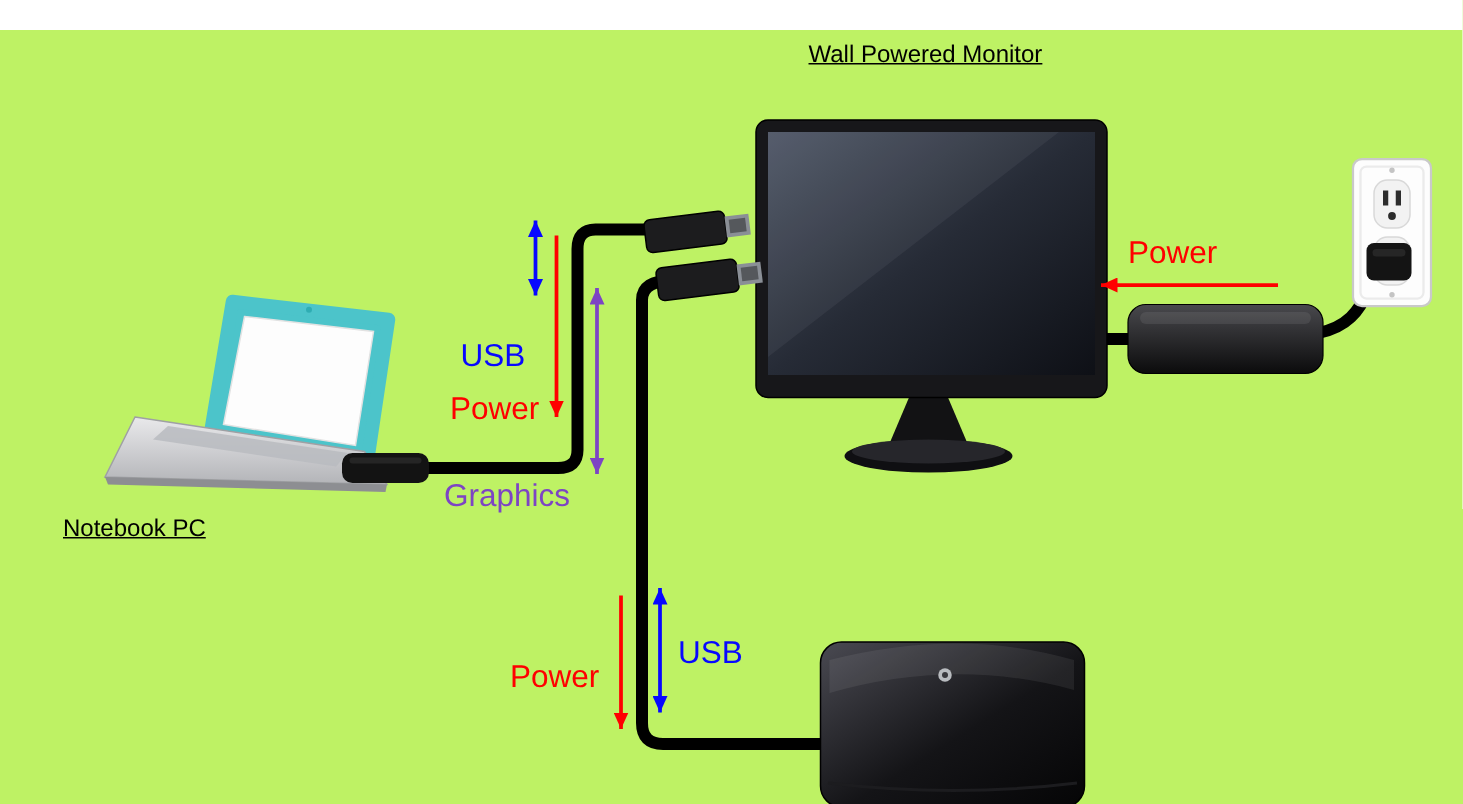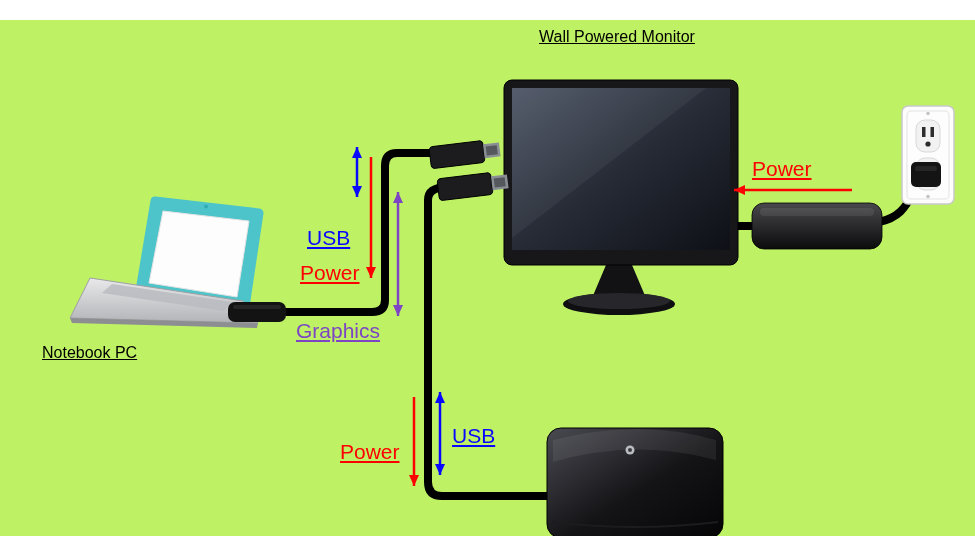--- a/index.html
+++ b/index.html
@@ -5,21 +5,21 @@
   * { margin:0; padding:0; box-sizing:border-box; }
   :root {
     --color-usb:#0808ff;
     --color-power:#ff0000;
     --color-graphics:#7d44c4;
     --color-cable:#000000;
   }
   html,body { background:#ffffff; font-family:"Liberation Sans", sans-serif; }
   .canvas { position:relative; width:975px; height:536px; background:#bef264; overflow:hidden;margin-top:20px; }
   .canvas > svg { position:absolute; left:0; top:0; }
-  .lbl { position:absolute; white-space:nowrap; line-height:1.1;text-decoration:underline; }
+  .lbl { position:absolute; white-space:nowrap; line-height:1.1; }
   .device-label { font-size:16px; color:#000; text-decoration:underline; }
   .conn-label { font-size:21px; }
   .usb { color:var(--color-usb); }
   .power { color:var(--color-power); }
   .graphics { color:var(--color-graphics);text-align:right; }
   .fill-usb { fill:var(--color-usb); }
   .fill-power { fill:var(--color-power); }
   .fill-graphics { fill:var(--color-graphics); }
   .stroke-usb { stroke:var(--color-usb); }
   .stroke-power { stroke:var(--color-power); }

